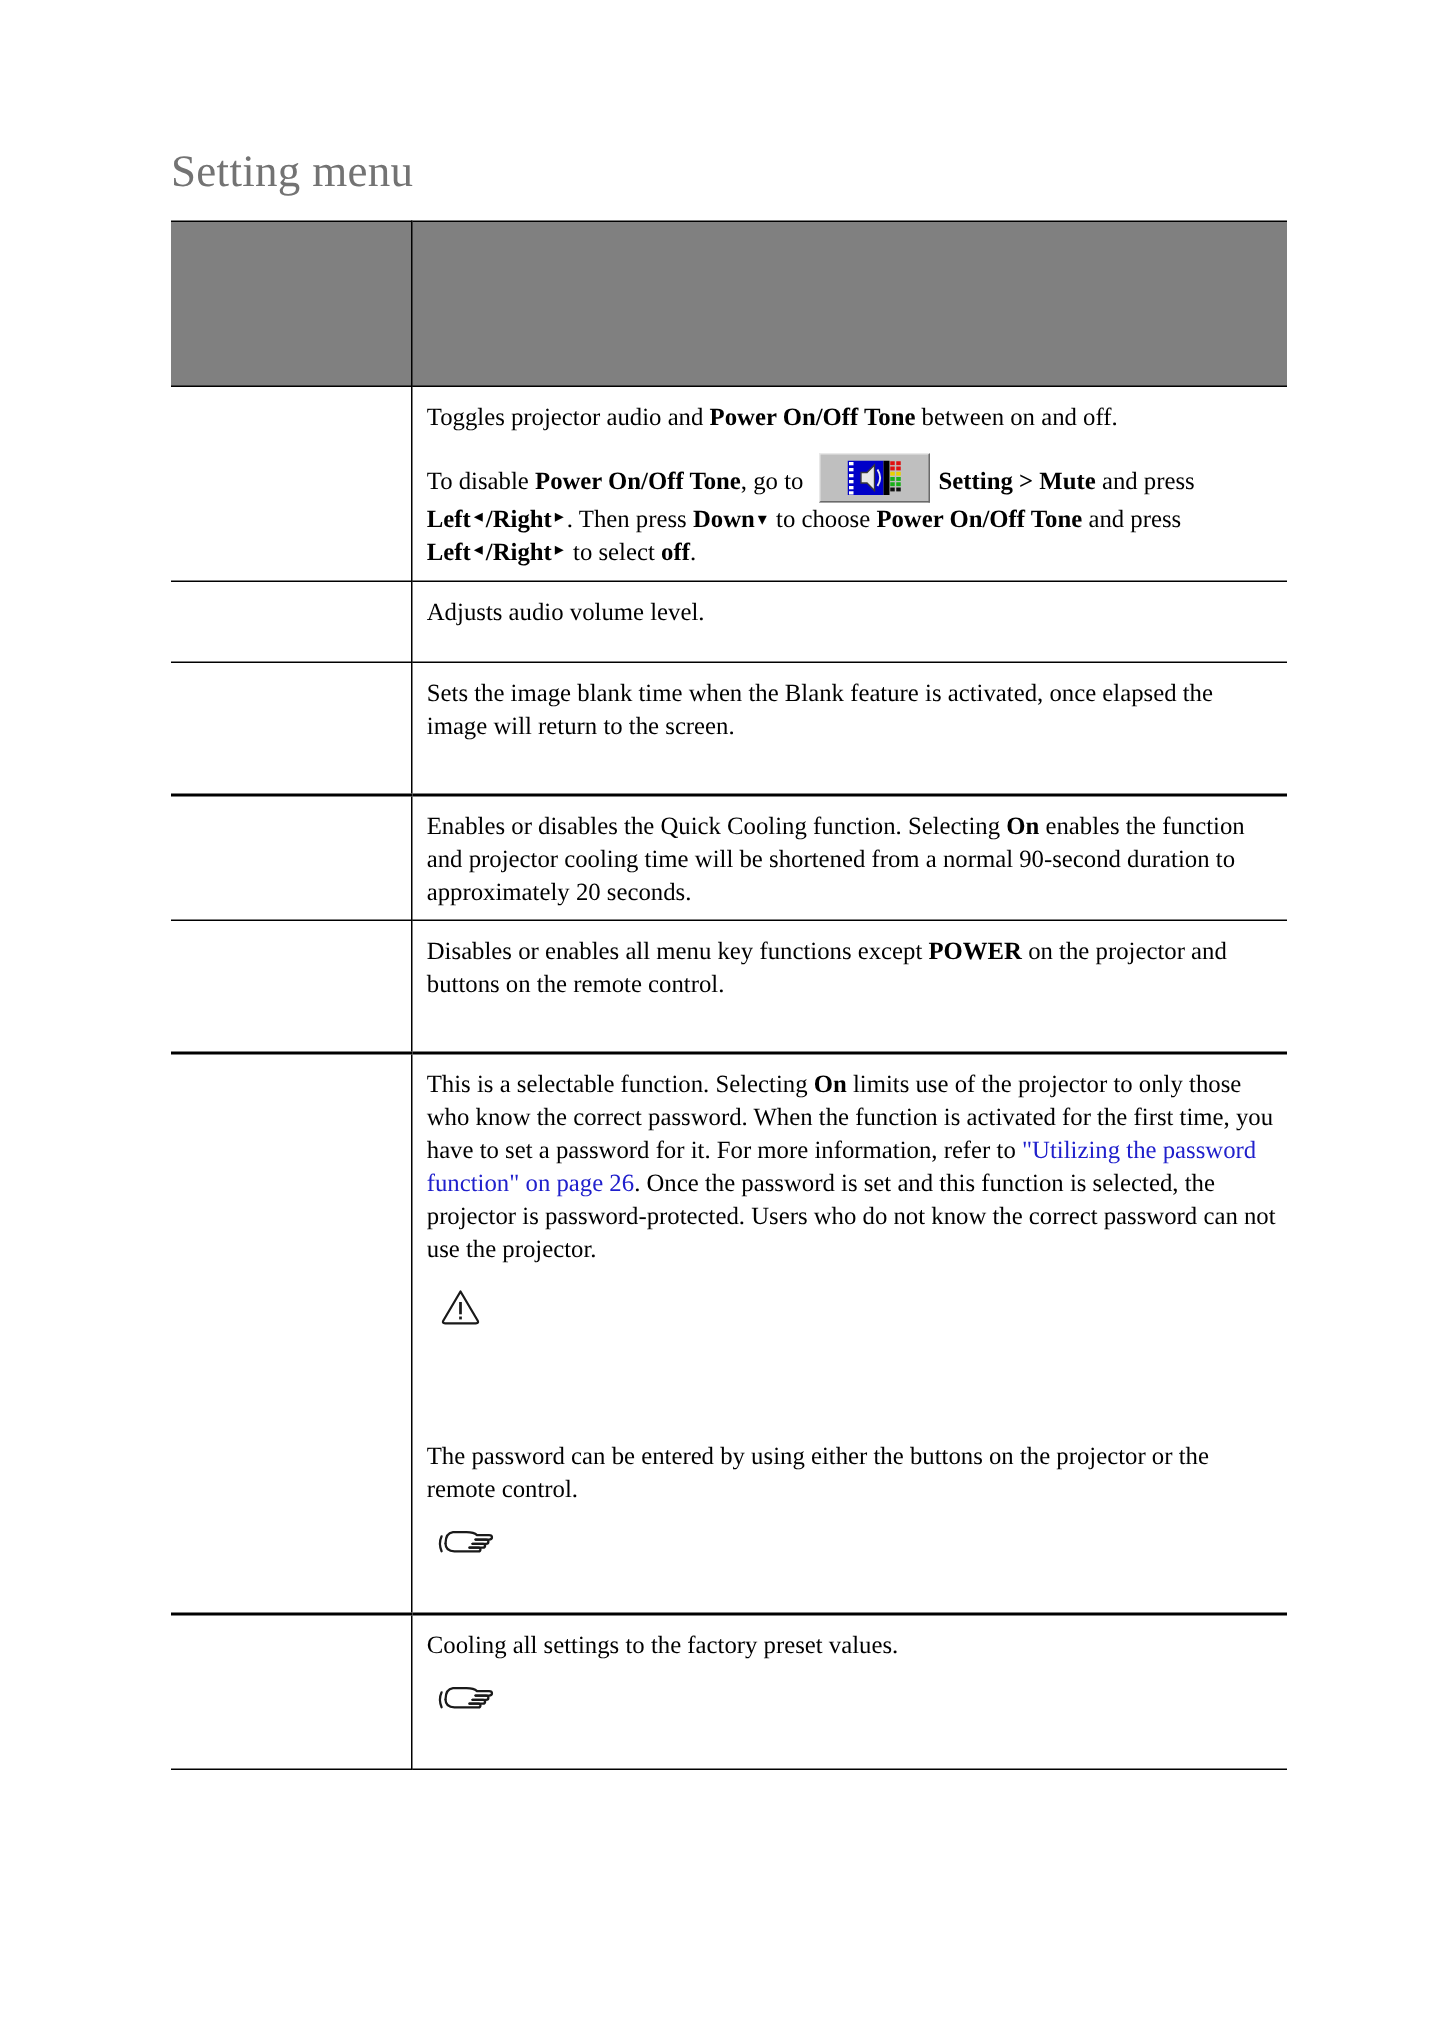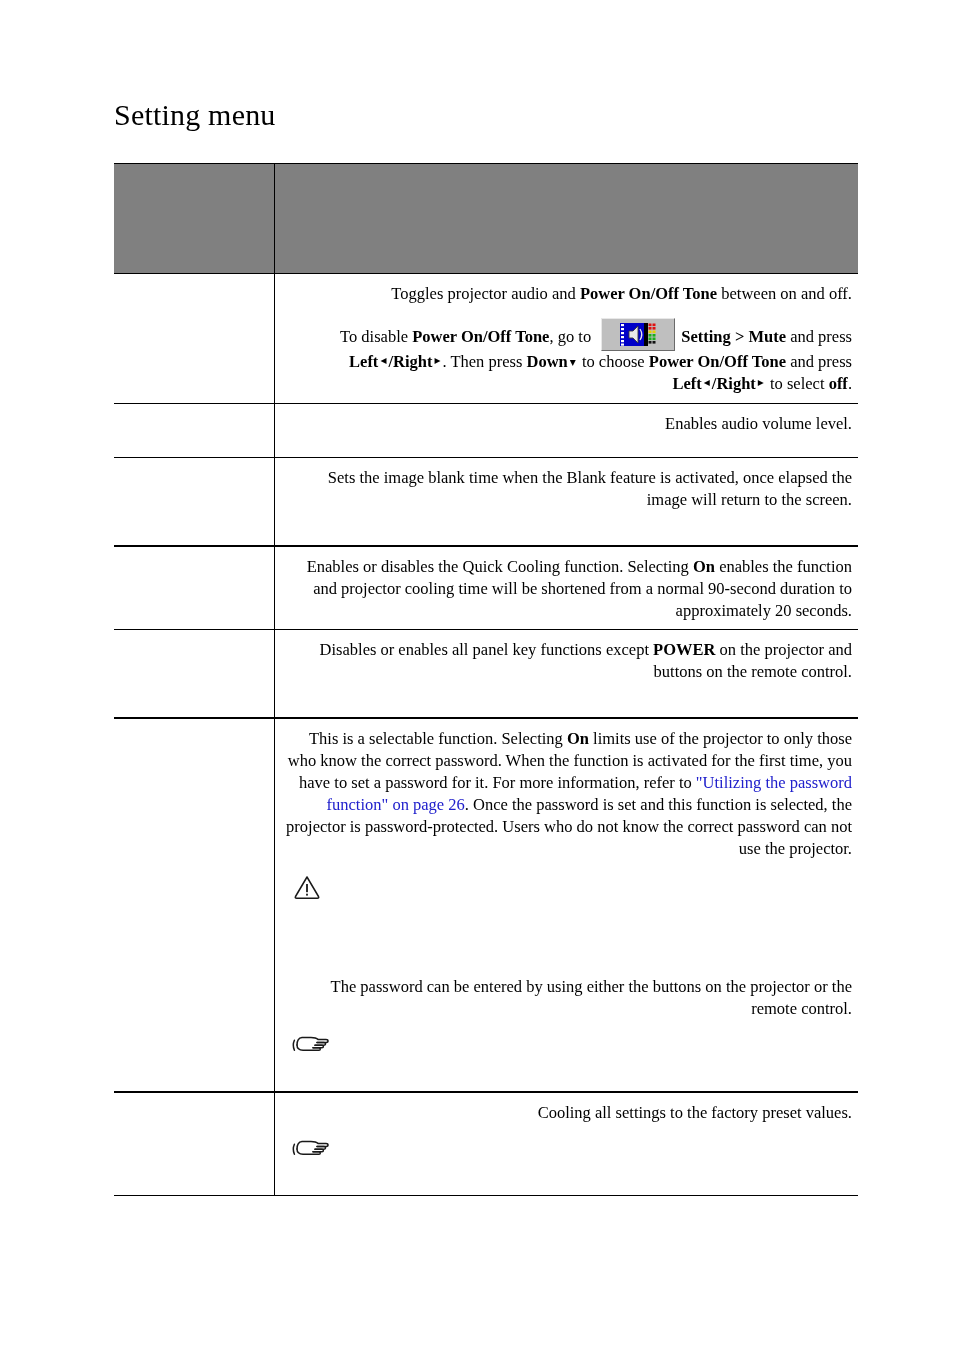--- a/index.html
+++ b/index.html
@@ -23,33 +23,32 @@
     height: 1352px;
   }
 
   .page-title {
     position: absolute;
     left: 114px;
     top: 78px;
     font-size: 30px;
     font-weight: normal;
     letter-spacing: 0.2px;
-    color: #000000;
+    color: #737373;
     white-space: nowrap;
   }
 
   
   .menu-table {
     position: absolute;
     left: 114px;
-    top: 163px;
+    top: 147px;
     width: 744px;
     border-collapse: collapse;
     table-layout: fixed;
-    text-align: right;
   }
   .menu-table col.c-fn  { width: 160px; }
   .menu-table col.c-desc{ width: 584px; }
 
   .menu-table td {
     vertical-align: top;
     padding: 0;
     border-top: 1.4px solid #000;
     border-bottom: 1.4px solid #000;
   }
@@ -196,21 +195,21 @@
               </svg></span><b>Setting &gt; Mute</b><span> and press </span><b>Left</b><span class="arrow">◂</span><b>/Right</b><span class="arrow">▸</span><span>. Then press </span><b>Down</b><span class="arrow dn">▾</span><span> to choose </span><b>Power On/Off Tone</b><span> and press </span><b>Left</b><span class="arrow">◂</span><b>/Right</b><span class="arrow">▸</span><span> to  select </span><b>off</b><span>.</span>
           </p>
         </td>
       </tr>
 
       <tr>
         <td class="fn">
           <span class="fn-label"></span>
         </td>
         <td class="desc">
-          <p class="para">Enables audio volume level.</p>
+          <p class="para">Adjusts audio volume level.</p>
           <div style="height:14px"></div>
         </td>
       </tr>
 
 
       <tr>
         <td class="fn">
           <span class="fn-label"></span>
         </td>
         <td class="desc">
@@ -226,21 +225,21 @@
         <td class="desc">
           <p class="para"><span>Enables or disables the Quick Cooling function. Selecting </span><b>On</b><span> enables the function and projector cooling time will be shortened from a normal 90-second duration to approximately 20 seconds.</span></p>
         </td>
       </tr>
 
       <tr>
         <td class="fn">
           <span class="fn-label"></span>
         </td>
         <td class="desc">
-          <p class="para"><span>Disables or enables all panel key functions except </span><b>POWER</b><span> on the projector and buttons on the remote control.</span></p>
+          <p class="para"><span>Disables or enables all menu key functions except </span><b>POWER</b><span> on the projector and buttons on the remote control.</span></p>
           <div style="height:26px"></div>
         </td>
       </tr>
 
       <tr class="thick-top">
         <td class="fn">
           <span class="fn-label"></span>
         </td>
         <td class="desc">
           <p class="para"><span>This is a selectable function. Selecting </span><b>On</b><span> limits use of the projector to only those who know the correct password. When the function is activated for the first time, you have to set a password for it. For more information, refer to </span><a class="lnk" href="#" style="text-decoration:none">"Utilizing the password function" on page 26</a><span>. Once the password is set and this function is selected, the projector is password-protected. Users who do not know the correct password can not use the projector.</span></p>

